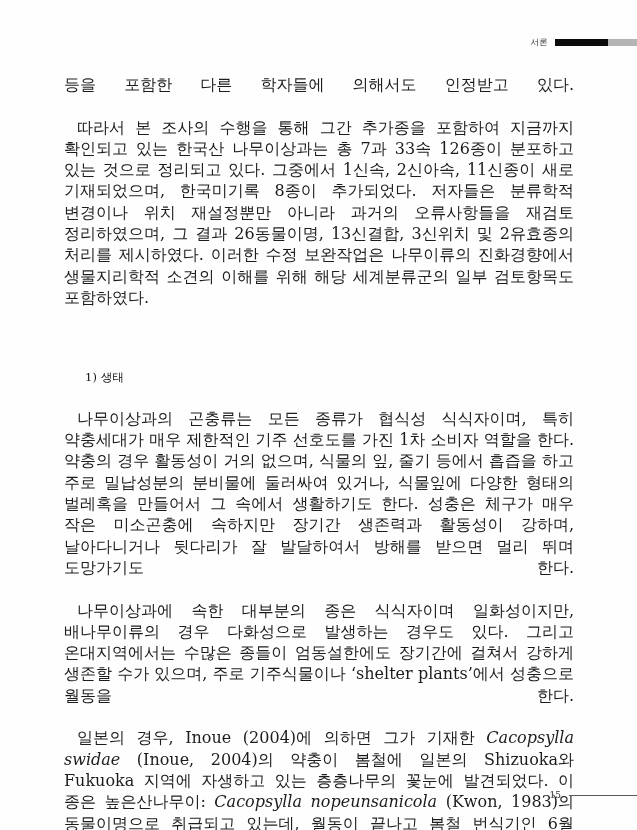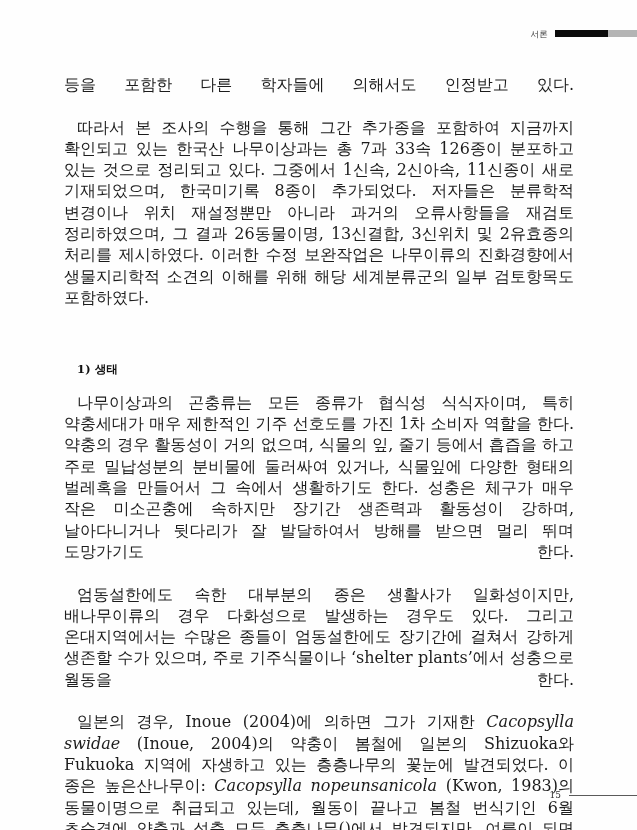--- a/index.html
+++ b/index.html
@@ -18,21 +18,21 @@
   }
 
   
   .running-header {
     position: absolute;
     top: 30px;
     left: 0;
     width: 637px;
     height: 16px;
     display: flex;
-    align-items: flex-start;
+    align-items: flex-end;
     justify-content: flex-end;
   }
   .running-header-label {
     font-size: 8.5px;
     letter-spacing: 0.3px;
     color: #2b2b2b;
     margin-right: 7px;
     line-height: 1;
     white-space: nowrap;
   }
@@ -68,24 +68,24 @@
     text-indent: 13px;
   }
   
   p.body-par::after {
     content: "";
     display: inline-block;
     width: 100%;
   }
 
   .section-heading {
-    margin: 0;
+    margin: 8px;
     font-size: 11.4px;
     line-height: 21.3px;
-    font-weight: bold;
+    font-weight: normal;
     color: #111111;
     text-indent: 13px;
     letter-spacing: 0.2px;
   }
 
   .gap-before-heading { height: 29px; }
   .gap-after-heading  { height: 12px; }
 
   i, .sci {
   }
@@ -135,21 +135,21 @@
     <p class="body-par indent">따라서 본 조사의 수행을 통해 그간 추가종을 포함하여 지금까지 확인되고 있는 한국산 나무이상과는 총 7과 33속 126종이 분포하고 있는 것으로 정리되고 있다. 그중에서 1신속, 2신아속, 11신종이 새로 기재되었으며, 한국미기록 8종이 추가되었다. 저자들은 분류학적 변경이나 위치 재설정뿐만 아니라 과거의 오류사항들을 재검토 정리하였으며, 그 결과 26동물이명, 13신결합, 3신위치 및 2유효종의 처리를 제시하였다. 이러한 수정 보완작업은 나무이류의 진화경향에서 생물지리학적 소견의 이해를 위해 해당 세계분류군의 일부 검토항목도 포함하였다.</p>
 
     <div class="gap-before-heading"></div>
 
     <p class="section-heading">1) 생태</p>
 
     <div class="gap-after-heading"></div>
 
     <p class="body-par indent">나무이상과의 곤충류는 모든 종류가 협식성 식식자이며, 특히 약충세대가 매우 제한적인 기주 선호도를 가진 1차 소비자 역할을 한다. 약충의 경우 활동성이 거의 없으며, 식물의 잎, 줄기 등에서 흡즙을 하고 주로 밀납성분의 분비물에 둘러싸여 있거나, 식물잎에 다양한 형태의 벌레혹을 만들어서 그 속에서 생활하기도 한다. 성충은 체구가 매우 작은 미소곤충에 속하지만 장기간 생존력과 활동성이 강하며, 날아다니거나 뒷다리가 잘 발달하여서 방해를 받으면 멀리 뛰며 도망가기도 한다.</p>
 
-    <p class="body-par indent">엄동설한에도 속한 대부분의 종은 생활사가 일화성이지만, 배나무이류의 경우 다화성으로 발생하는 경우도 있다. 그리고 온대지역에서는 수많은 종들이 엄동설한에도 장기간에 걸쳐서 강하게 생존할 수가 있으며, 주로 기주식물이나 ‘shelter plants’에서 성충으로 월동을 한다.</p>
+    <p class="body-par indent">나무이상과에 속한 대부분의 종은 식식자이며 일화성이지만, 배나무이류의 경우 다화성으로 발생하는 경우도 있다. 그리고 온대지역에서는 수많은 종들이 엄동설한에도 장기간에 걸쳐서 강하게 생존할 수가 있으며, 주로 기주식물이나 ‘shelter plants’에서 성충으로 월동을 한다.</p>
 
     <p class="body-par indent" id="japan-paragraph">일본의 경우, Inoue (2004)에 의하면 그가 기재한 <i class="sci">Cacopsylla swidae</i> (Inoue, 2004)의 약충이 봄철에 일본의 Shizuoka와 Fukuoka 지역에 자생하고 있는 층층나무의 꽃눈에 발견되었다. 이 종은 높은산나무이: <i class="sci">Cacopsylla nopeunsanicola</i> (Kwon, 1983)의 동물이명으로 취급되고 있는데, 월동이 끝나고 봄철 번식기인 6월 초순경에 약충과 성충 모두 층층나무()에서 발견되지만, 여름이 되면 성충 개체군들이 고원지대로 이동하며 구상나무(), 눈잣나무(), 가문비나무() 및 사스래나무() 등으로 분산 서식하는 기주이동의 사례를 저자들도 관찰한 바 있다.</p>
 
   </div>
 
   <div class="footer">
     <span class="page-number">15</span>
     <span class="footer-rule"></span>
   </div>
 

